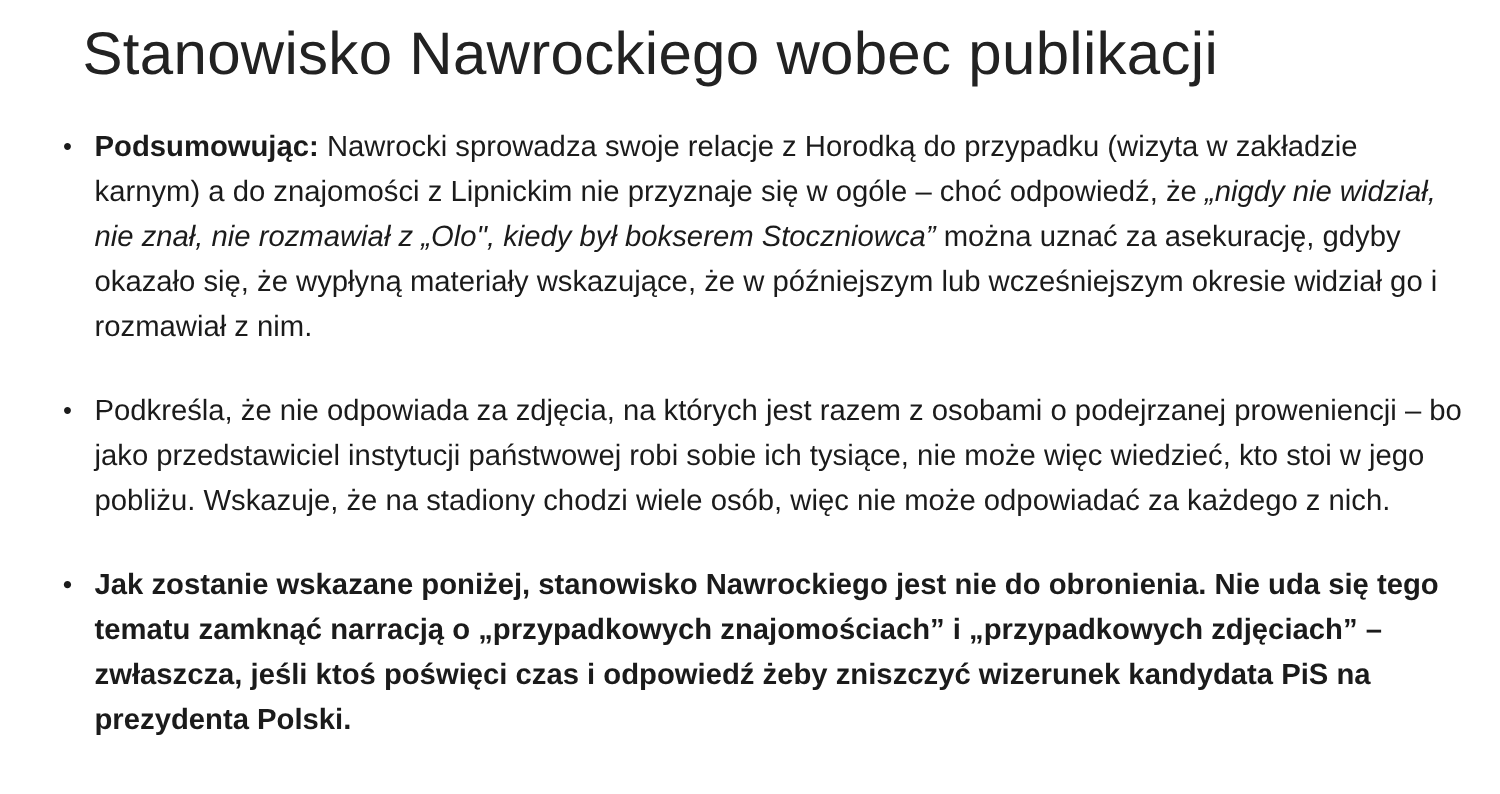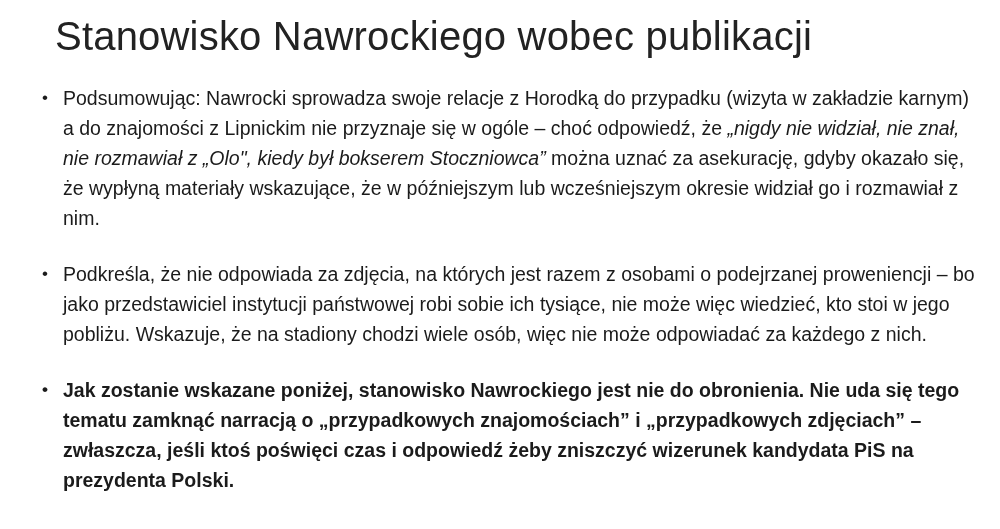--- a/index.html
+++ b/index.html
@@ -39,21 +39,21 @@
     margin-bottom: 26px;
     max-width: 944px;
   }
   .marker {
     width: 21px;
     flex-shrink: 0;
     font-size: 17px;
     line-height: 30px;
   }
   .content { flex: 1; }
-  .run-b { font-weight: normal; }
+  .run-b { font-weight: bold; }
   .run-i { font-style: italic; }
   .all-bold { font-weight: bold; }
 </style>
 </head>
 <body>
 
 <div class="slide">
   <h1 class="title">Stanowisko Nawrockiego wobec publikacji</h1>
   <ul class="bullets">
       <li class="bullet">

